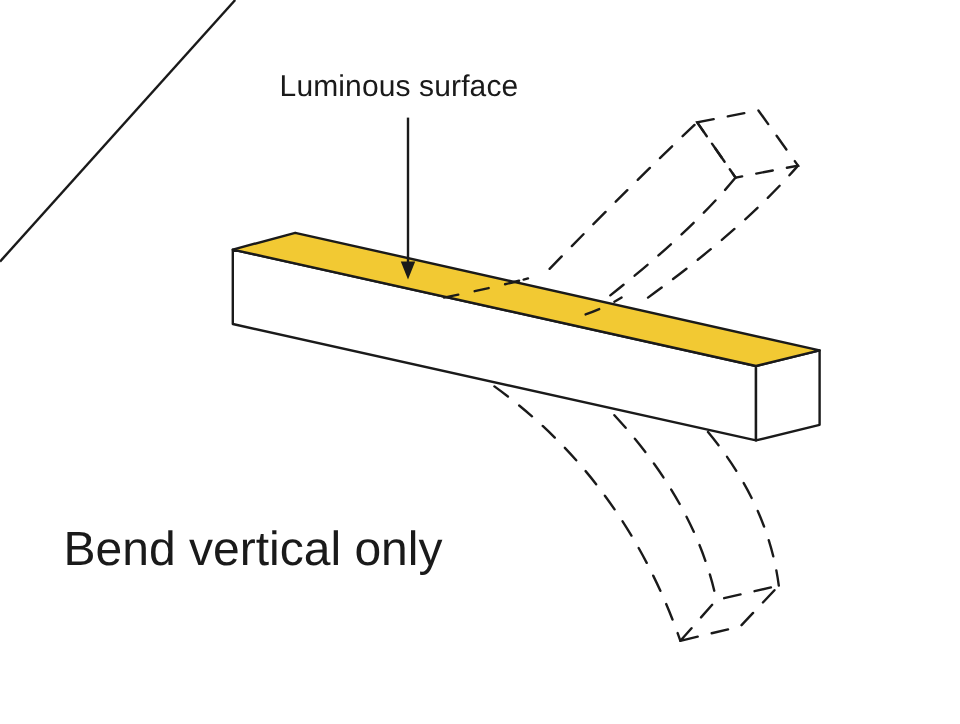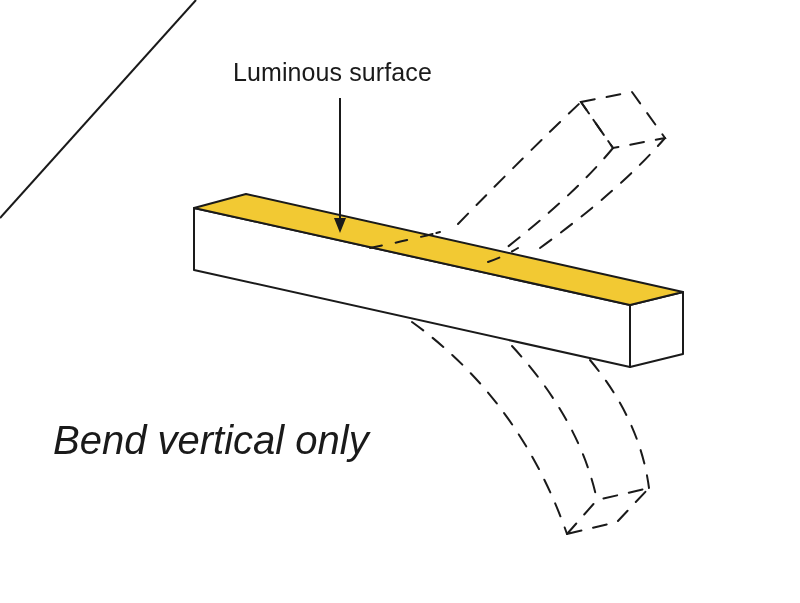--- a/index.html
+++ b/index.html
@@ -6,21 +6,21 @@
     body { width: 800px; height: 603px; overflow: hidden; position: relative; }
     .canvas { position: absolute; left: 0; top: 0; width: 772px; height: 603px; }
     .label {
       position: absolute;
       font-family: "Liberation Sans", sans-serif;
       color: #1a1a1a;
       white-space: nowrap;
       margin: 0;
     }
     .label-top { left: 233px; top: 58px; font-size: 25px; letter-spacing: 0.1px; }
-    .label-bottom { left: 53px; top: 418px; font-size: 40px; font-style: italic; }
+    .label-bottom { left: 53px; top: 436px; font-size: 40px; }
     svg .solid { stroke: #1a1a1a; stroke-width: 2; fill: none; stroke-linejoin: round; }
     svg .dash { stroke: #1a1a1a; stroke-width: 2; fill: none; stroke-dasharray: 14 12; stroke-linecap: round; }
   </style>
 </head>
 <body>
 
 <div class="canvas">
   <svg width="800" height="603" viewBox="0 0 800 603" xmlns="http://www.w3.org/2000/svg">
 
     <line class="solid" x1="196" y1="0" x2="0" y2="218"></line>

